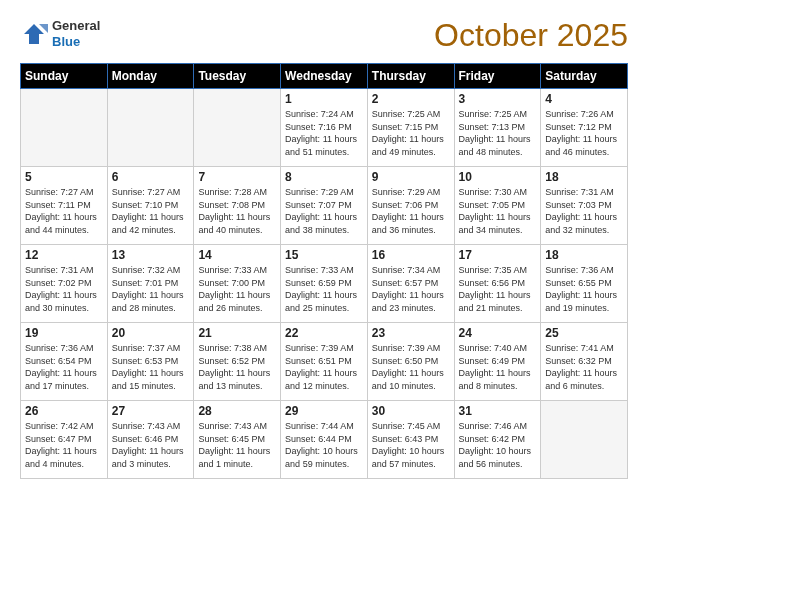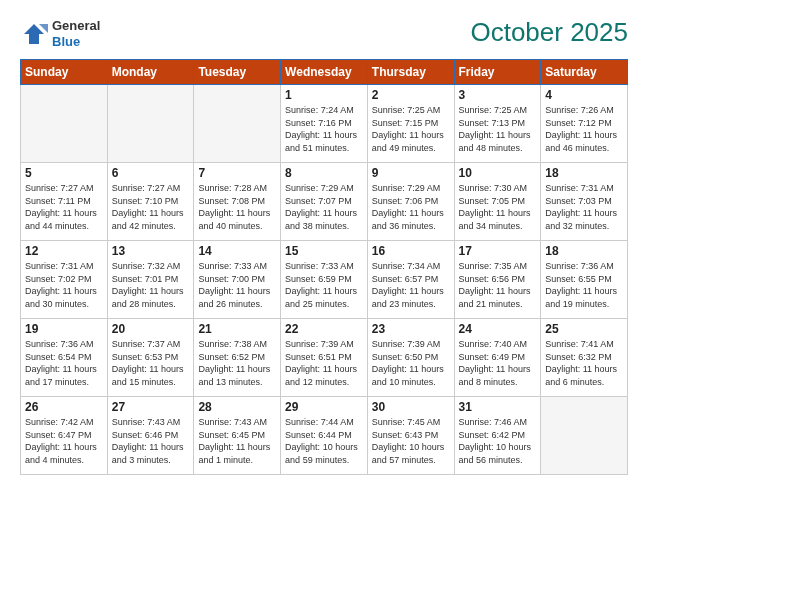--- a/index.html
+++ b/index.html
@@ -38,36 +38,36 @@
     .logo-blue { color: #1a6eb5; }
     .logo-icon {
       width: 28px;
       height: 28px;
       margin-right: 4px;
     }
     .title-block {
       text-align: right;
     }
     .month-title {
-      font-size: 26px;
+      font-size: 32px;
       font-weight: normal;
-      color: #0f766e;
+      color: #a16207;
       line-height: 1.1;
     }
     .location {
       font-size: 14px;
       color: #444;
     }
     .calendar {
       width: 100%;
       border-collapse: collapse;
       border: 1px solid #aaa;
     }
     .calendar th {
-      background: #c2410c;
+      background: #000000;
       color: #fff;
       font-size: 12px;
       font-weight: bold;
       padding: 5px 4px;
       text-align: left;
       border: 1px solid #2d6ab4;
     }
     .calendar td {
       vertical-align: top;
       border: 1px solid #ccc;

